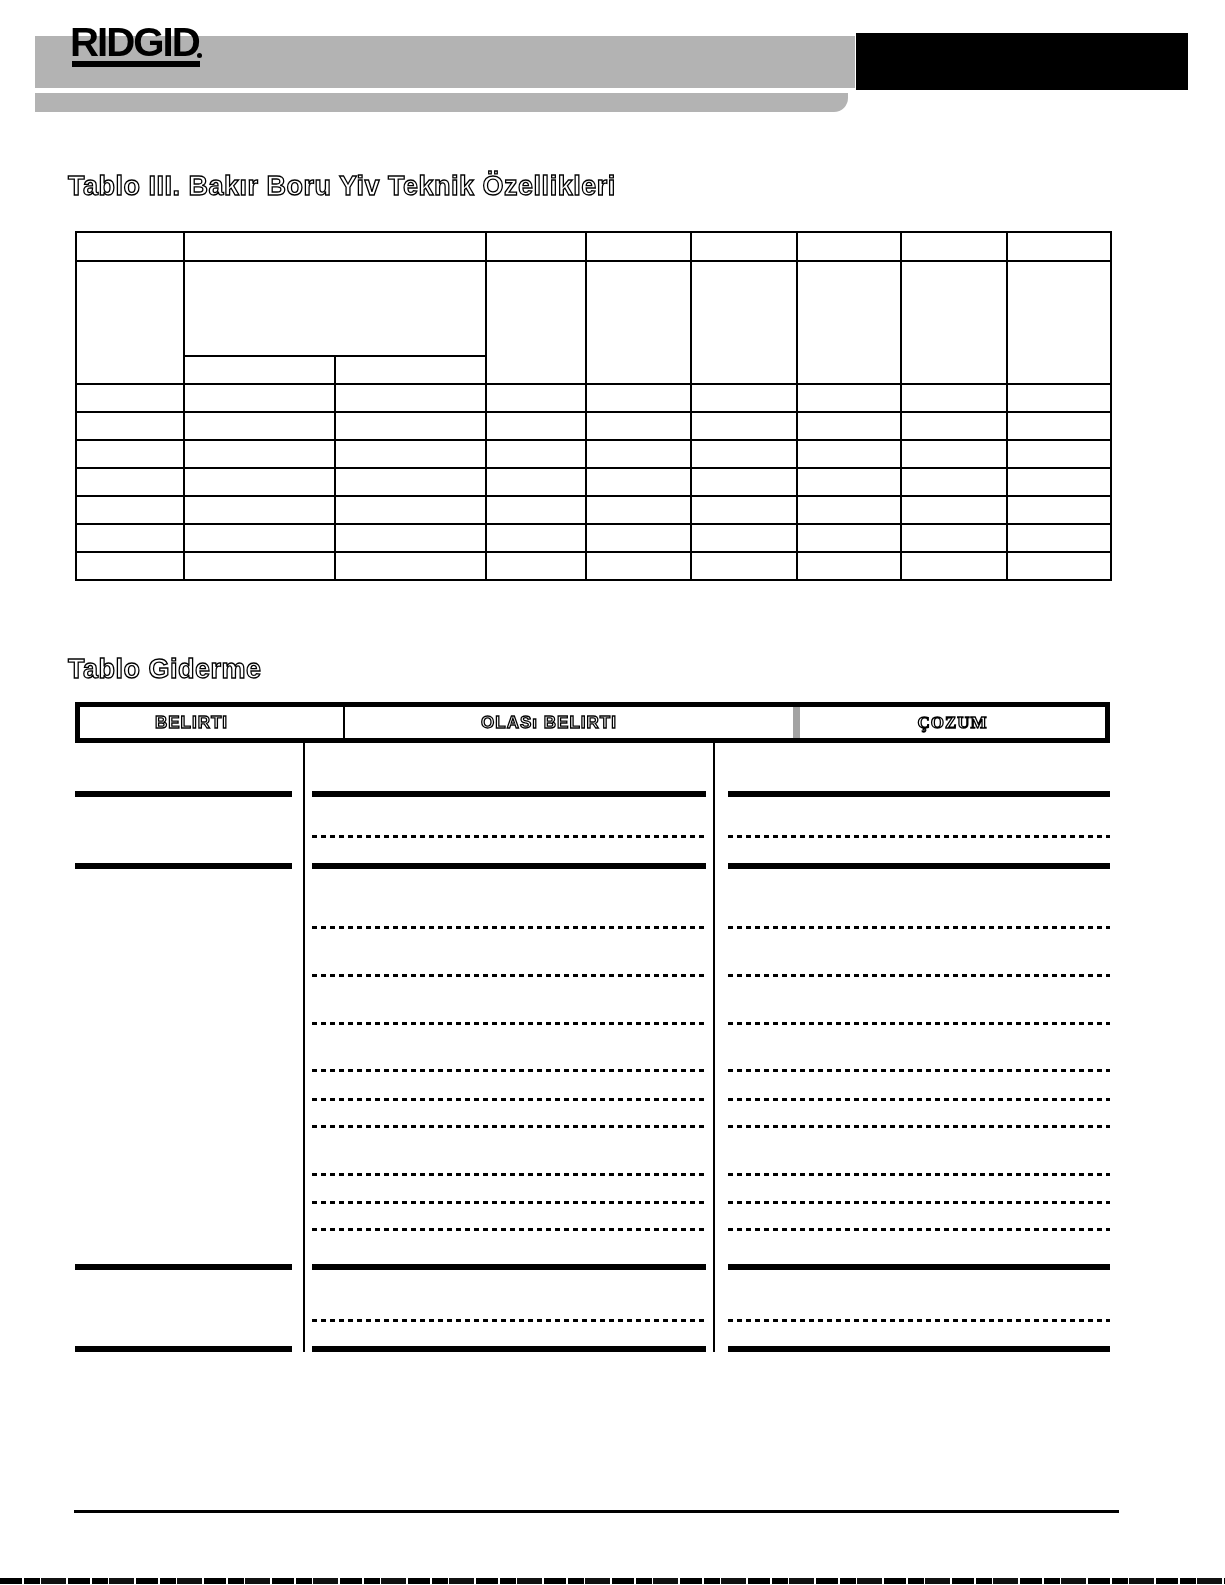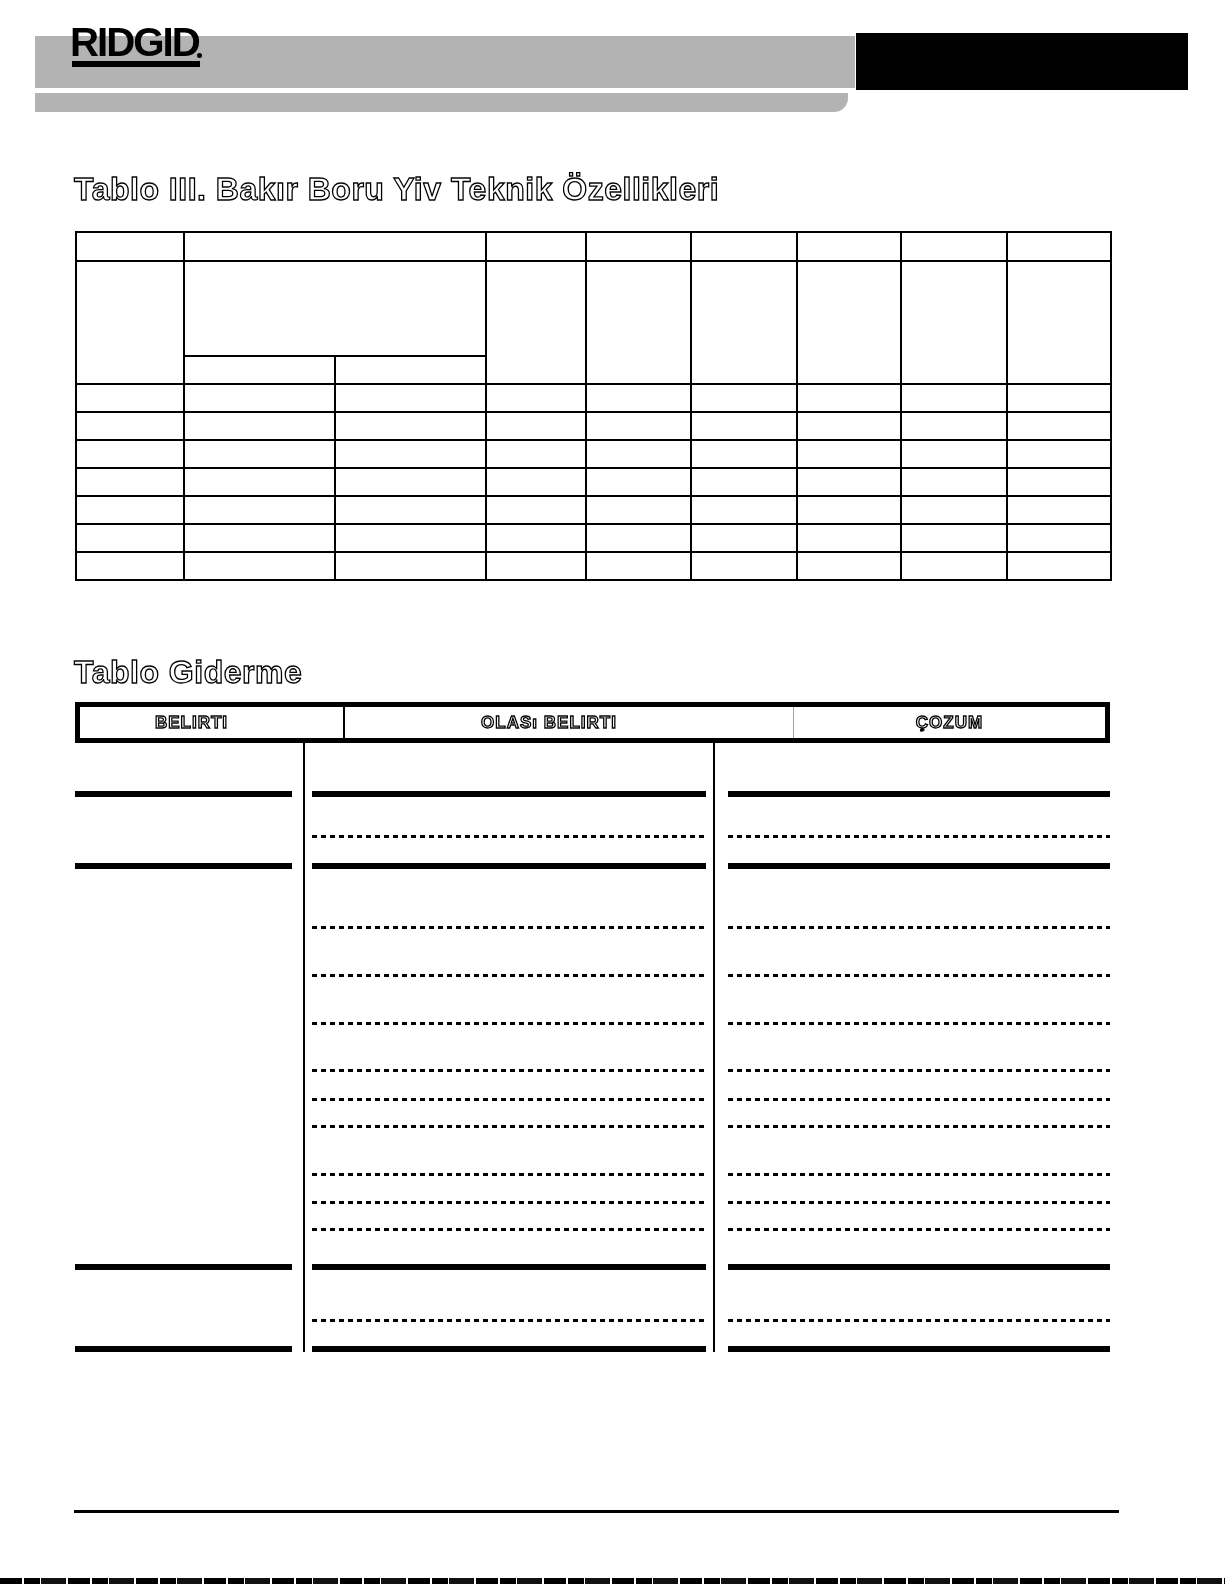--- a/index.html
+++ b/index.html
@@ -18,41 +18,41 @@
   .black-box     { position:absolute; left:856px; top:33px; width:332px; height:57px; background:#000; }
 
   .logo-wrap     { position:absolute; left:70px; top:24px; width:140px; height:46px; }
   .logo-text     { font-size:41px; font-weight:900; letter-spacing:-2px; color:#000;
                    line-height:36px; transform:scaleX(0.98); transform-origin:left top; }
   .logo-underline{ position:absolute; left:2px; top:37px; width:128px; height:6px; background:#000; }
   .logo-regdot   { position:absolute; left:127px; top:29px; width:5px; height:5px; background:#000; border-radius:50%; }
 
   
   .outline { color:#ffffff; -webkit-text-stroke:1.3px #000000; font-weight:bold; }
-  .sec-title { position:absolute; left:74px; font-size:32px; letter-spacing:0.5px; white-space:nowrap; }
+  .sec-title { position:absolute; left:68px; font-size:27px; letter-spacing:0.5px; white-space:nowrap; }
   #title-specs   { top:171px; }
   #title-trouble { top:654px; }
 
   
   .specs-table { position:absolute; left:75px; top:231px; width:1035px;
                  border-collapse:collapse; table-layout:fixed; }
   .specs-table td { border:2px solid #000; padding:0; }
   .row-h1 td     { height:27px; }
   .tall-cell     { height:93px; }
   .row-h3 td     { height:26px; }
   .specs-table .body-row td { height:26px; }
 
   
   .t2-header { position:absolute; left:75px; top:702px; width:1035px; height:41px;
                box-sizing:border-box; border:5px solid #000; display:flex;gap:40px; }
   .t2cell  { display:flex; align-items:center; justify-content:center;
              font-size:17px; letter-spacing:1px; box-sizing:border-box; }
   .t2c1 { width:223px; }
   .t2c2 { width:410px; border-left:2px solid #000; }
-  .t2c3 { flex:1;      border-left:1px solid #a3a3a3; }
+  .t2c3 { flex:1;      border-left:7px solid #a3a3a3;font-family:Liberation Serif, serif; }
 
   .vline { position:absolute; top:743px; width:2px; height:609px; background:#000; }
   #vline-1 { left:303px; }
   #vline-2 { left:713px; }
 
   .bar    { position:absolute; height:6px; background:#000; }
   .dash   { position:absolute; height:3px;
             background:repeating-linear-gradient(to right, #000 0 5px, transparent 5px 9px); }
   .seg1 { left:75px;  width:217px; }
   .seg2 { left:312px; width:394px; }

